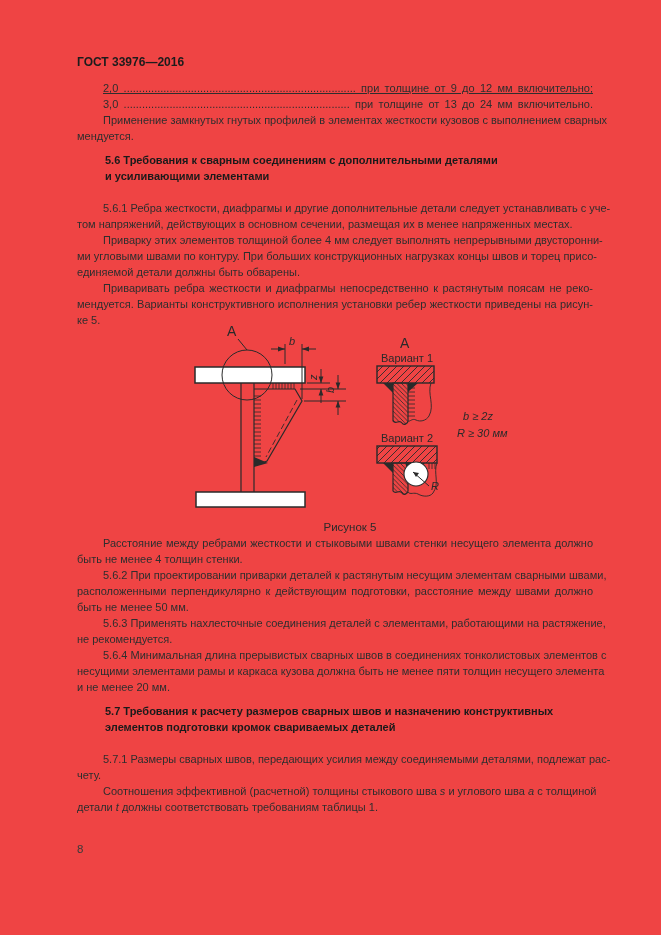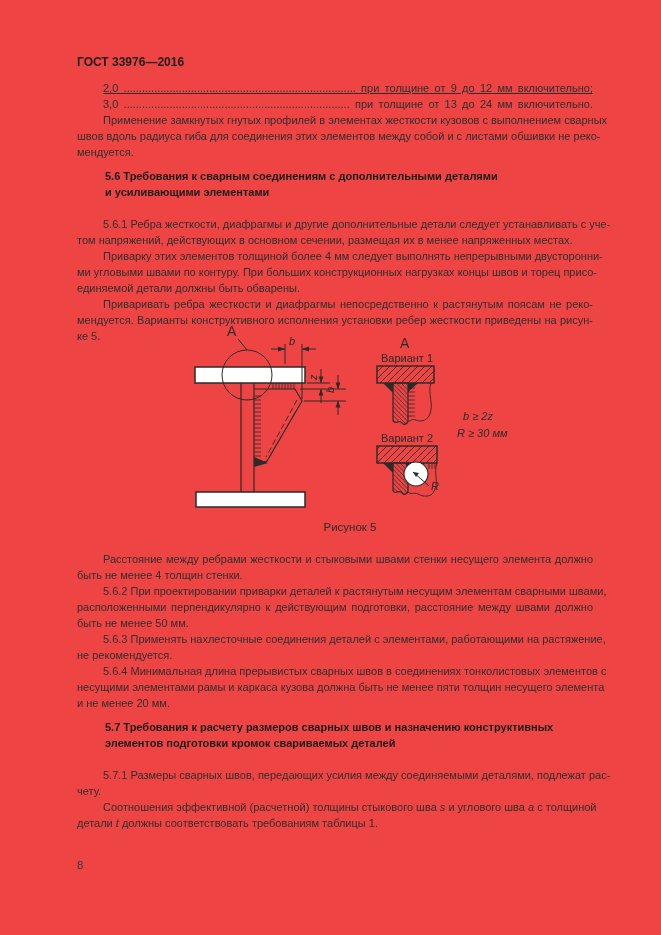--- a/index.html
+++ b/index.html
@@ -35,21 +35,20 @@
 
   <div class="content">
       <div class="block-body">
         <div class="line indent">2,0 ............................................................................ при толщине от 9 до 12 мм включительно;</div>
       </div>
       <div class="block-body">
         <div class="line indent">3,0 .......................................................................... при толщине от 13 до 24 мм включительно.</div>
       </div>
       <div class="block-body">
         <div class="line indent">Применение замкнутых гнутых профилей в элементах жесткости кузовов с выполнением сварных</div>
-        <div class="line">швов вдоль радиуса гиба для соединения этих элементов между собой и с листами обшивки не реко-</div>
         <div class="line last">мендуется.</div>
       </div>
       <div class="block-heading">
         <div class="hline">5.6 Требования к сварным соединениям с дополнительными деталями</div>
         <div class="hline">и усиливающими элементами</div>
       </div>
       <div class="block-body">
         <div class="line indent">5.6.1 Ребра жесткости, диафрагмы и другие дополнительные детали следует устанавливать с уче-</div>
         <div class="line last">том напряжений, действующих в основном сечении, размещая их в менее напряженных местах.</div>
       </div>

